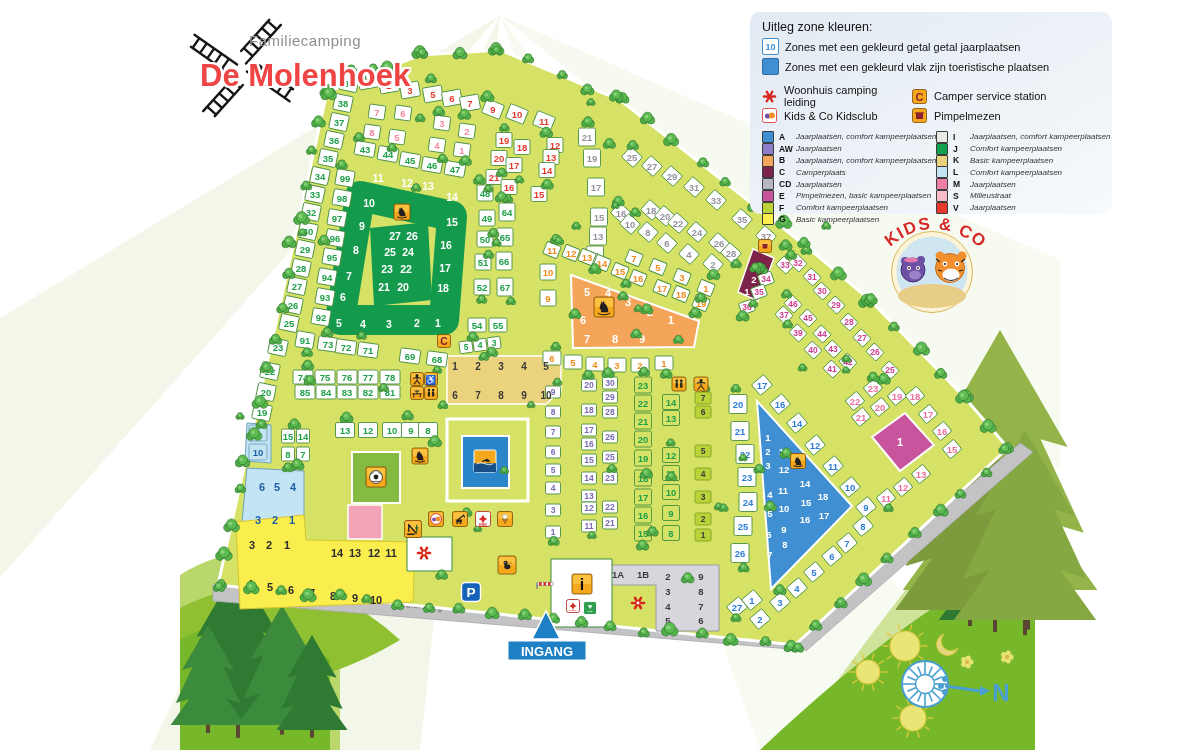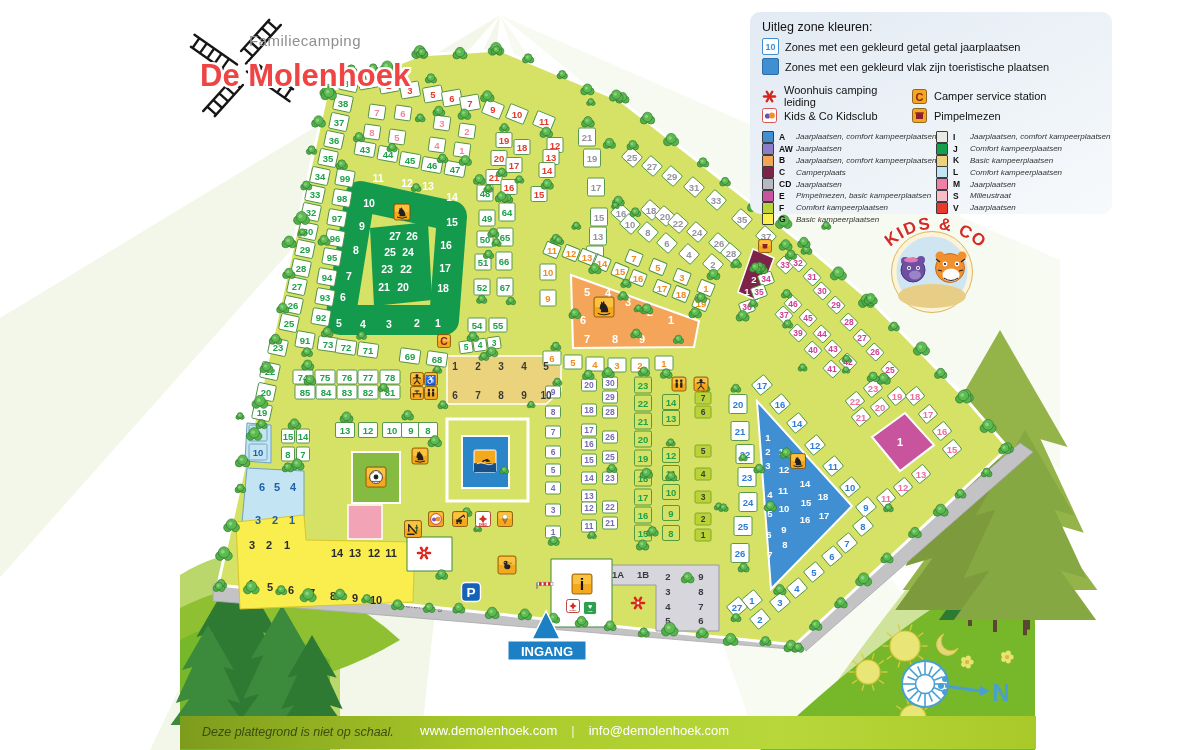--- a/index.html
+++ b/index.html
@@ -2426,19 +2426,13 @@
           </div>
           <div class="zrow">
             <span class="zsw" style="background: rgb(232, 57, 44);"></span>
             <span class="zcode">V</span>
             <span class="zdesc">Jaarplaatsen</span>
           </div>
         </div>
     </div>
   </div>
 
-  <div id="footer">
-    <span class="note">Deze plattegrond is niet op schaal.</span>
-    <span class="links">
-      <a href="#">www.demolenhoek.com</a><span class="sep">|</span><a href="#">info@demolenhoek.com</a>
-    </span>
-  </div>
 </div>
 
 </body></html>

